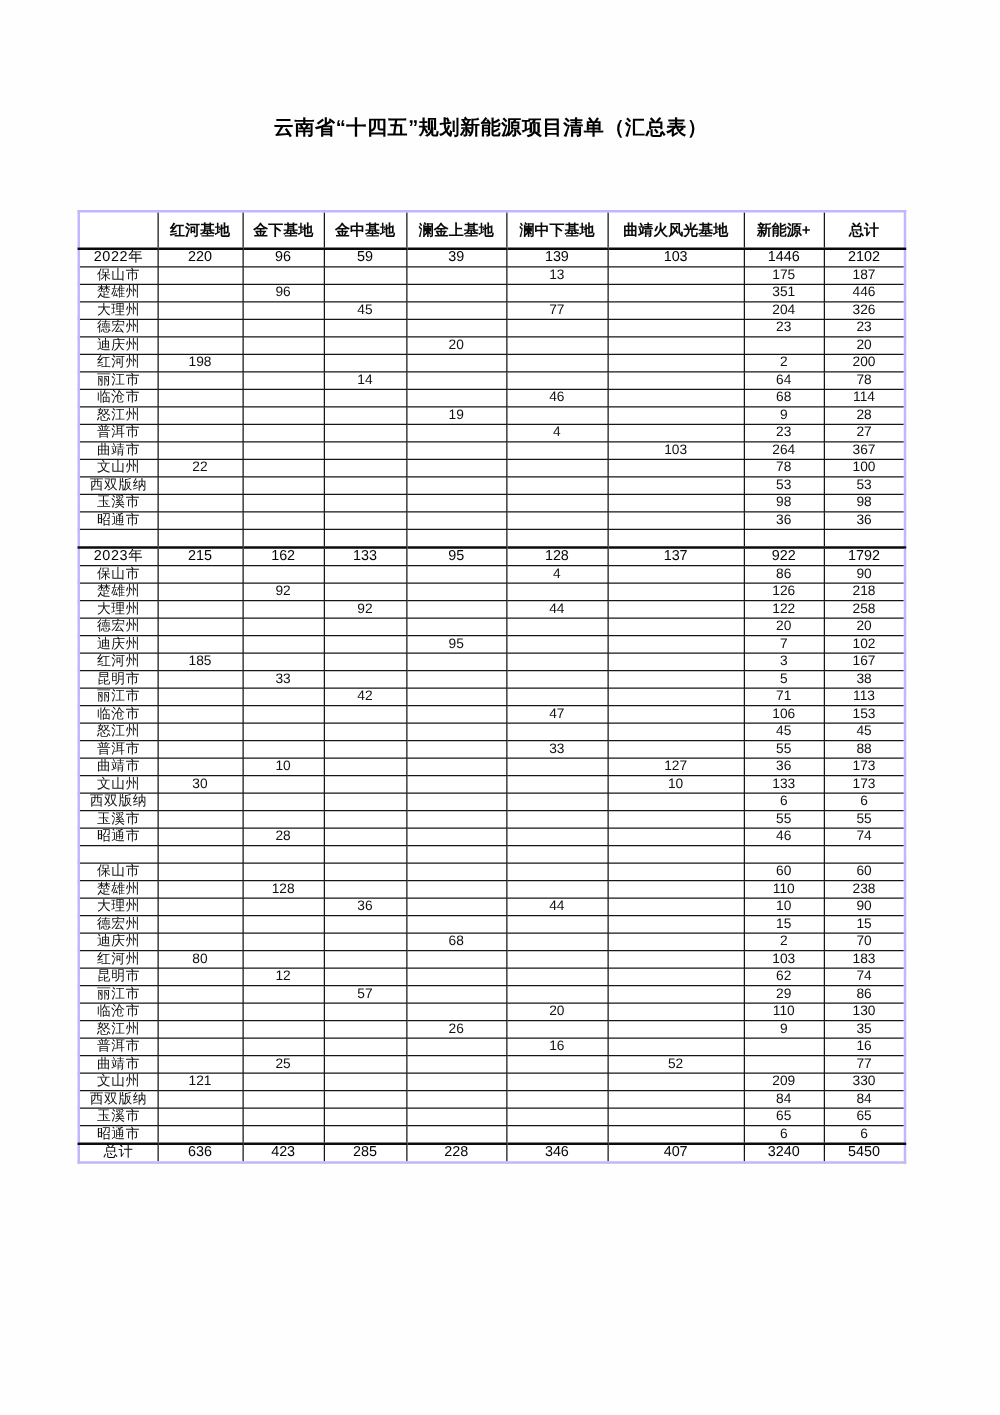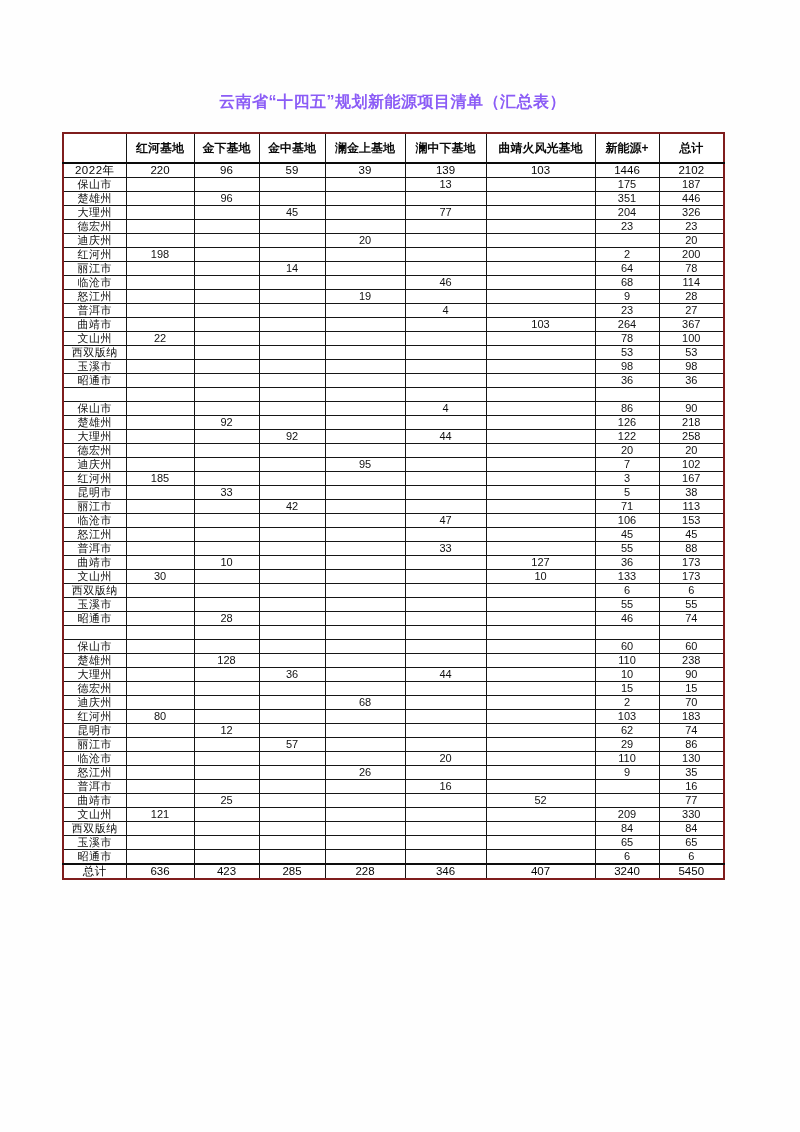--- a/index.html
+++ b/index.html
@@ -15,21 +15,21 @@
     width: 800px; height: 1132px;
     background: #fefefe;
   }
   .doc-title {
     position: absolute;
     top: 92px; left: 62px; width: 661px;
     text-align: center;
     font-size: 16px;
     font-weight: bold;
     letter-spacing: 0.5px;
-    color: #8b5cf6;
+    color: #000000;
   }
   table.summary {
     position: absolute;
     left: 62px; top: 132px;
     width: 661px;
     border-collapse: collapse;
     table-layout: fixed;
     background: #fff;
   }
   table.summary td, table.summary th {
@@ -37,21 +37,21 @@
     text-align: center;
     vertical-align: middle;
     font-size: 11px;
     line-height: 13px;
     height: 14px;
     padding: 0 1px;
     overflow: hidden;
     white-space: nowrap;
     color: #111;
   }
-  table.summary { border: 2px solid #7f1d1d; }
+  table.summary { border: 2px solid #c4b5fd; margin-top: 36px; }
   table.summary thead th {
     height: 30px;
     font-size: 12px;
     font-weight: bold;
     border-bottom: 2px solid #0a0a0a;
     color: #0a0a0a;
   }
   tr.row-year td, tr.row-total td {
     font-weight: normal;
     font-size: 11.5px;
@@ -275,20 +275,31 @@
           <td class="region-cell"></td>
           <td></td>
           <td></td>
           <td></td>
           <td></td>
           <td></td>
           <td></td>
           <td></td>
           <td></td>
         </tr>
+        <tr class="row-year">
+          <td class="region-cell">2023年</td>
+          <td>215</td>
+          <td>162</td>
+          <td>133</td>
+          <td>95</td>
+          <td>128</td>
+          <td>137</td>
+          <td>922</td>
+          <td>1792</td>
+        </tr>
         <tr class="row-region">
           <td class="region-cell">保山市</td>
           <td></td>
           <td></td>
           <td></td>
           <td></td>
           <td>4</td>
           <td></td>
           <td>86</td>
           <td>90</td>

